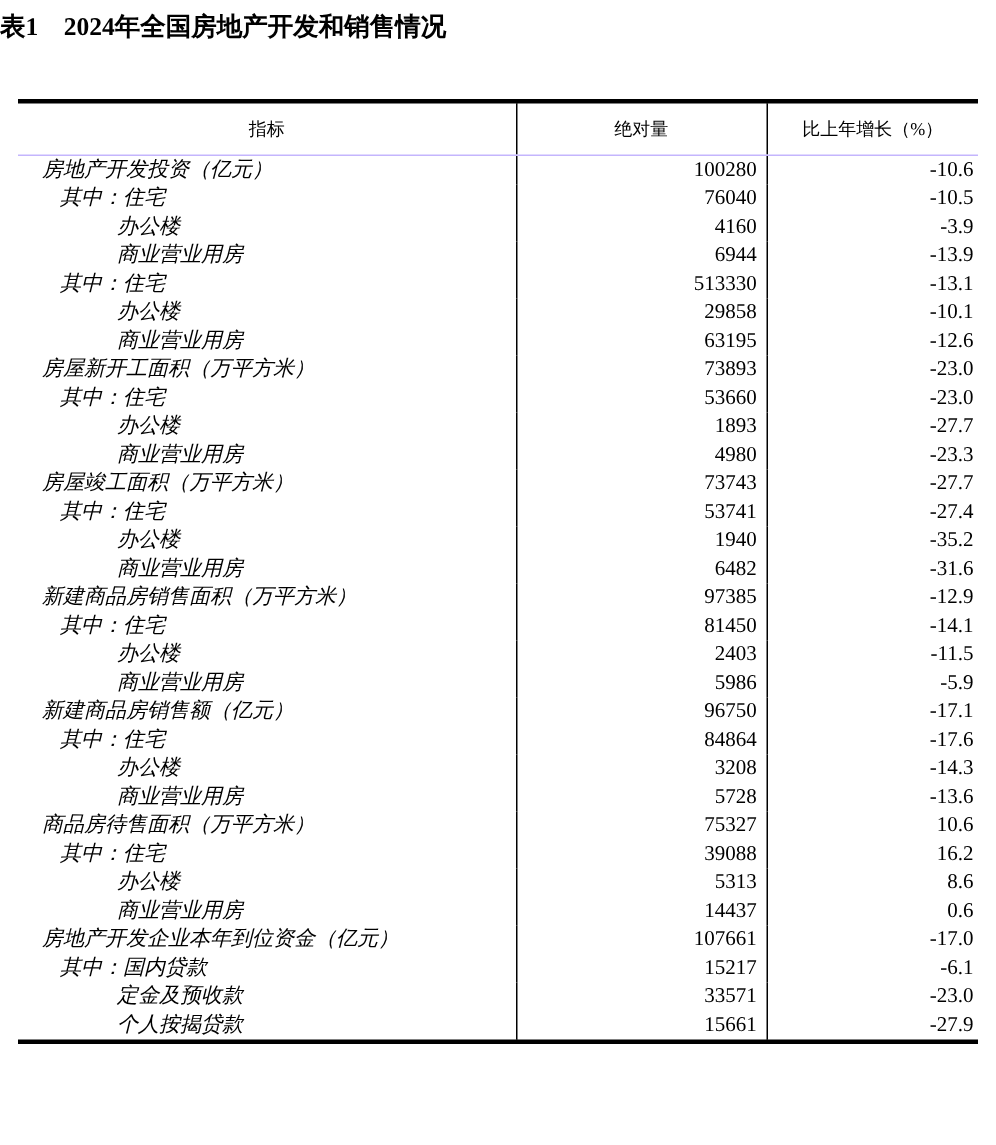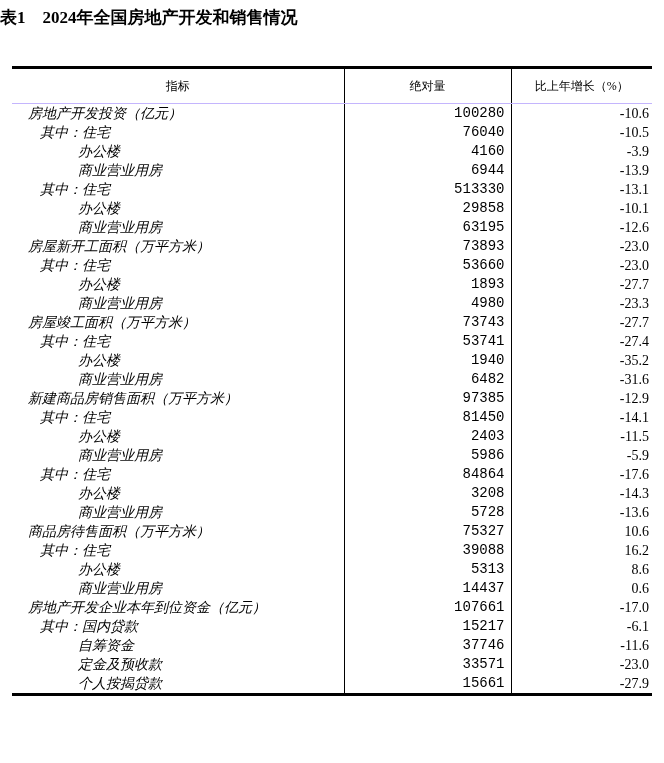--- a/index.html
+++ b/index.html
@@ -46,21 +46,21 @@
     font-size: 14px;
     vertical-align: middle;
     white-space: nowrap;
     overflow: hidden;
   }
   td.label { text-align: left; font-style: italic; }
   td.ind-0 { padding-left: 16px; }
   td.ind-1 { padding-left: 28px; }
   td.ind-2 { padding-left: 66px; }
   td.num { text-align: right; }
-  td.abs { padding-right: 6px; font-family: Liberation Mono, monospace; }
+  td.abs { padding-right: 6px; }
   td.growth { padding-right: 3px; margin-top: 12px; }
 </style>
 </head>
 <body>
 
 <div class="title">表1　2024年全国房地产开发和销售情况</div>
 
 <table class="stat">
   <colgroup>
     <col class="c1">
@@ -164,20 +164,25 @@
         <td class="label ind-2">办公楼</td>
         <td class="num abs vline">2403</td>
         <td class="num growth vline">-11.5</td>
       </tr>
       <tr>
         <td class="label ind-2">商业营业用房</td>
         <td class="num abs vline">5986</td>
         <td class="num growth vline">-5.9</td>
       </tr>
       <tr>
+        <td class="label ind-0">新建商品房销售额（亿元）</td>
+        <td class="num abs vline">96750</td>
+        <td class="num growth vline">-17.1</td>
+      </tr>
+      <tr>
         <td class="label ind-1">其中：住宅</td>
         <td class="num abs vline">84864</td>
         <td class="num growth vline">-17.6</td>
       </tr>
       <tr>
         <td class="label ind-2">办公楼</td>
         <td class="num abs vline">3208</td>
         <td class="num growth vline">-14.3</td>
       </tr>
       <tr>
@@ -207,25 +212,20 @@
       </tr>
       <tr>
         <td class="label ind-0">房地产开发企业本年到位资金（亿元）</td>
         <td class="num abs vline">107661</td>
         <td class="num growth vline">-17.0</td>
       </tr>
       <tr>
         <td class="label ind-1">其中：国内贷款</td>
         <td class="num abs vline">15217</td>
         <td class="num growth vline">-6.1</td>
-      </tr>
-      <tr>
-        <td class="label ind-2">自筹资金</td>
-        <td class="num abs vline">37746</td>
-        <td class="num growth vline">-11.6</td>
       </tr>
       <tr>
         <td class="label ind-2">定金及预收款</td>
         <td class="num abs vline">33571</td>
         <td class="num growth vline">-23.0</td>
       </tr>
       <tr>
         <td class="label ind-2">个人按揭贷款</td>
         <td class="num abs vline">15661</td>
         <td class="num growth vline">-27.9</td>

